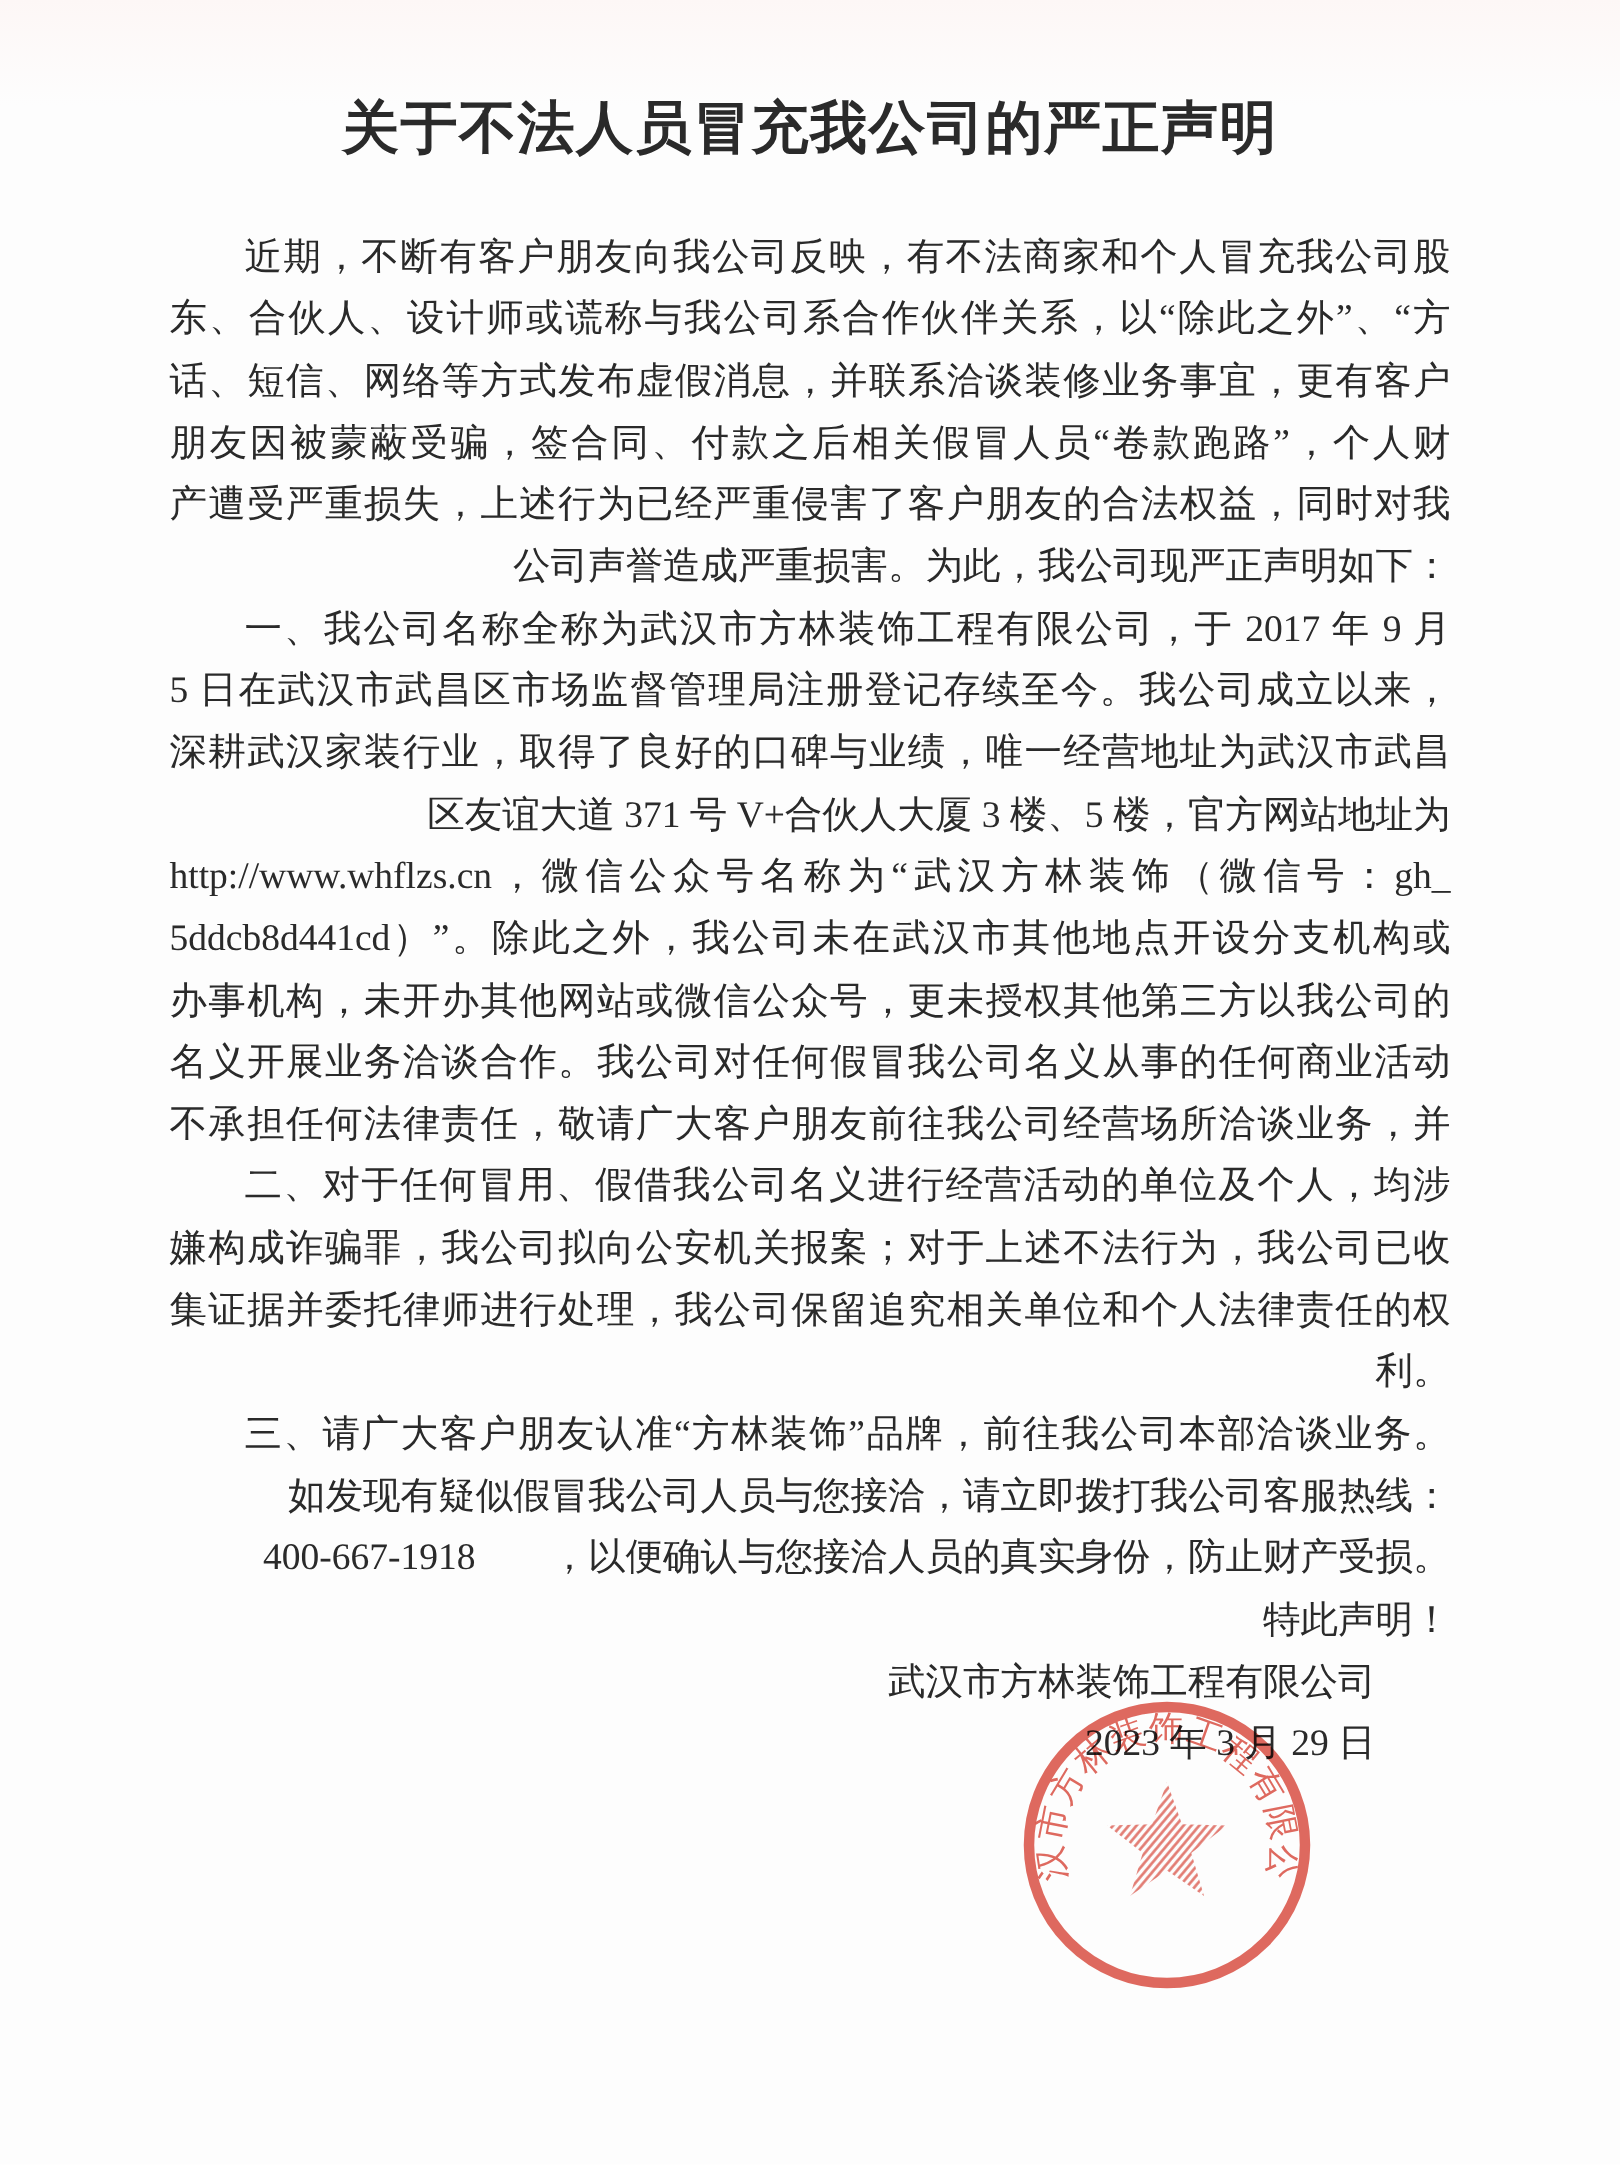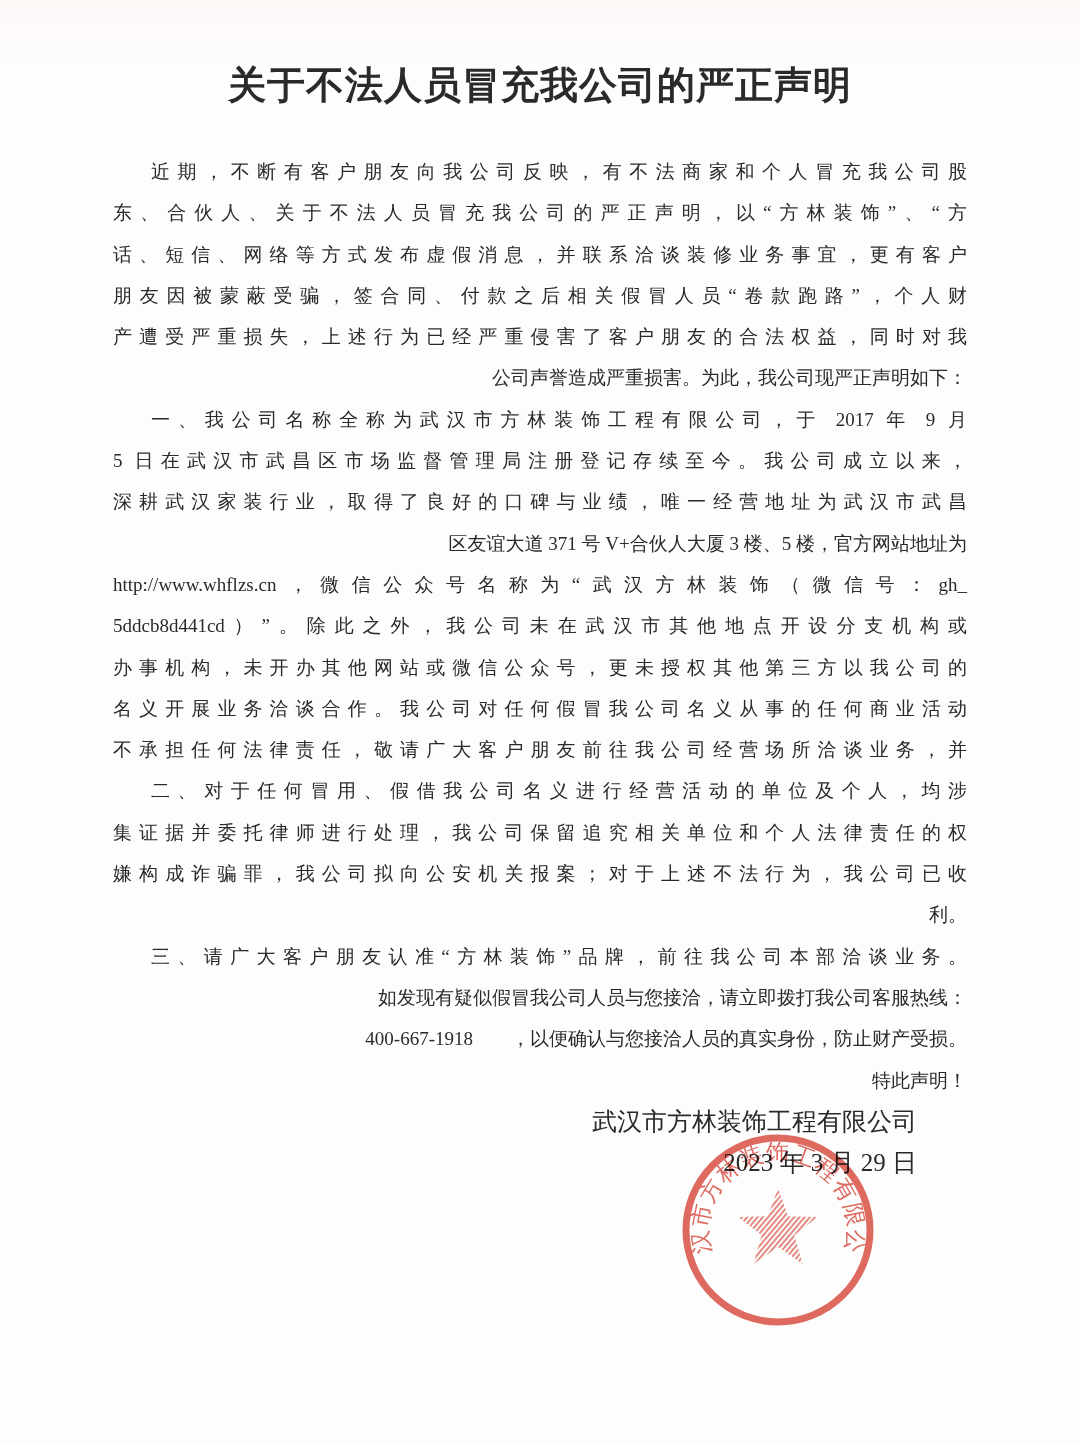--- a/index.html
+++ b/index.html
@@ -22,21 +22,21 @@
     margin: 0;
     padding-top: 60px;
     text-align: center;
     font-size: 38px;
     font-weight: 700;
     letter-spacing: 1px;
     color: var(--ink, #2a2a2a);
   }
   .doc-body {
     margin: 40px 113px 0 113px;
-    font-size: 19px;
+    font-size: 25px;
     line-height: 41.3px;
     overflow: visible;
   }
   .line {
     text-align: right;
     min-height: 41.3px;
   }
   .line.indent {
     text-indent: 2em;
   }
@@ -65,37 +65,37 @@
 </style>
 </head>
 <body>
 
 <div class="page">
 
   <h1 class="title">关于不法人员冒充我公司的严正声明</h1>
 
   <div class="doc-body">
       <div class="line indent full">近期，不断有客户朋友向我公司反映，有不法商家和个人冒充我公司股</div>
-      <div class="line full">东、合伙人、关于不法人员冒充我公司的严正声明，以“方林装饰”、“方</div>
+      <div class="line full">东、合伙人、设计师或谎称与我公司系合作伙伴关系，以“除此之外”、“方</div>
       <div class="line full">话、短信、网络等方式发布虚假消息，并联系洽谈装修业务事宜，更有客户</div>
       <div class="line full">朋友因被蒙蔽受骗，签合同、付款之后相关假冒人员“卷款跑路”，个人财</div>
       <div class="line full">产遭受严重损失，上述行为已经严重侵害了客户朋友的合法权益，同时对我</div>
       <div class="line">公司声誉造成严重损害。为此，我公司现严正声明如下：</div>
       <div class="line indent full">一、我公司名称全称为武汉市方林装饰工程有限公司，于 2017 年 9 月</div>
       <div class="line full">5 日在武汉市武昌区市场监督管理局注册登记存续至今。我公司成立以来，</div>
       <div class="line full">深耕武汉家装行业，取得了良好的口碑与业绩，唯一经营地址为武汉市武昌</div>
       <div class="line">区友谊大道 371 号 V+合伙人大厦 3 楼、5 楼，官方网站地址为</div>
       <div class="line full">http://www.whflzs.cn，微信公众号名称为“武汉方林装饰（微信号：gh_</div>
       <div class="line full">5ddcb8d441cd）”。除此之外，我公司未在武汉市其他地点开设分支机构或</div>
       <div class="line full">办事机构，未开办其他网站或微信公众号，更未授权其他第三方以我公司的</div>
       <div class="line full">名义开展业务洽谈合作。我公司对任何假冒我公司名义从事的任何商业活动</div>
       <div class="line full">不承担任何法律责任，敬请广大客户朋友前往我公司经营场所洽谈业务，并</div>
       <div class="line indent full">二、对于任何冒用、假借我公司名义进行经营活动的单位及个人，均涉</div>
+      <div class="line full">嫌构成诈骗罪，我公司拟向公安机关报案；对于上述不法行为，我公司已收</div>
       <div class="line full">集证据并委托律师进行处理，我公司保留追究相关单位和个人法律责任的权</div>
-      <div class="line full">嫌构成诈骗罪，我公司拟向公安机关报案；对于上述不法行为，我公司已收</div>
       <div class="line">利。</div>
       <div class="line indent full">三、请广大客户朋友认准“方林装饰”品牌，前往我公司本部洽谈业务。</div>
       <div class="line">如发现有疑似假冒我公司人员与您接洽，请立即拨打我公司客服热线：</div>
       <div class="line">400-667-1918　　，以便确认与您接洽人员的真实身份，防止财产受损。</div>
       <div class="line indent">特此声明！</div>
     </div>
 
   <div class="signature">
     <div>武汉市方林装饰工程有限公司</div>
     <div>2023 年 3 月 29 日</div>

